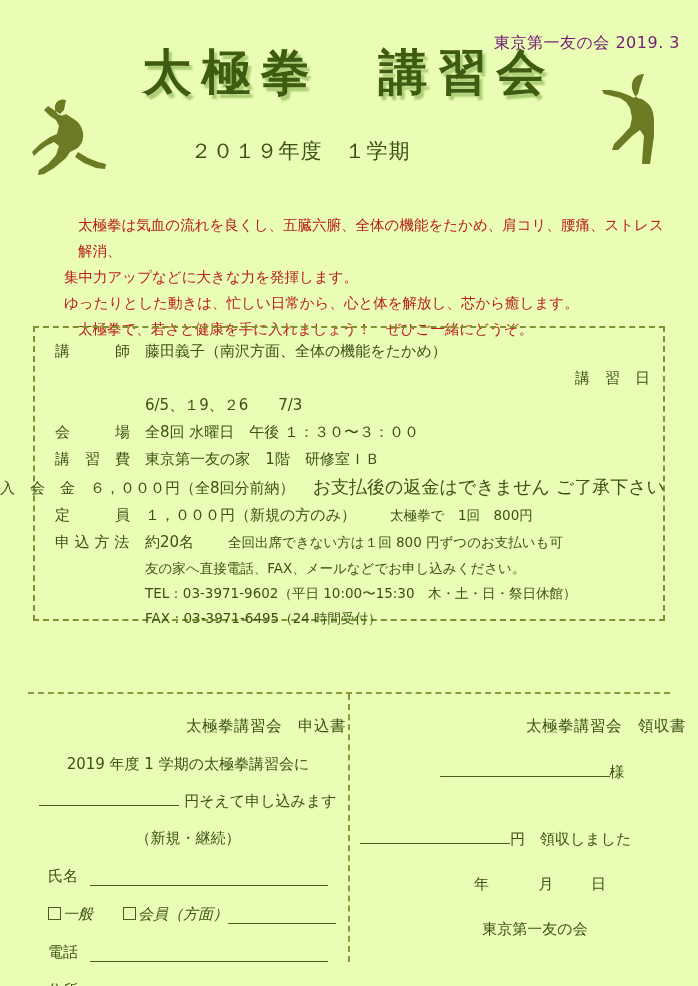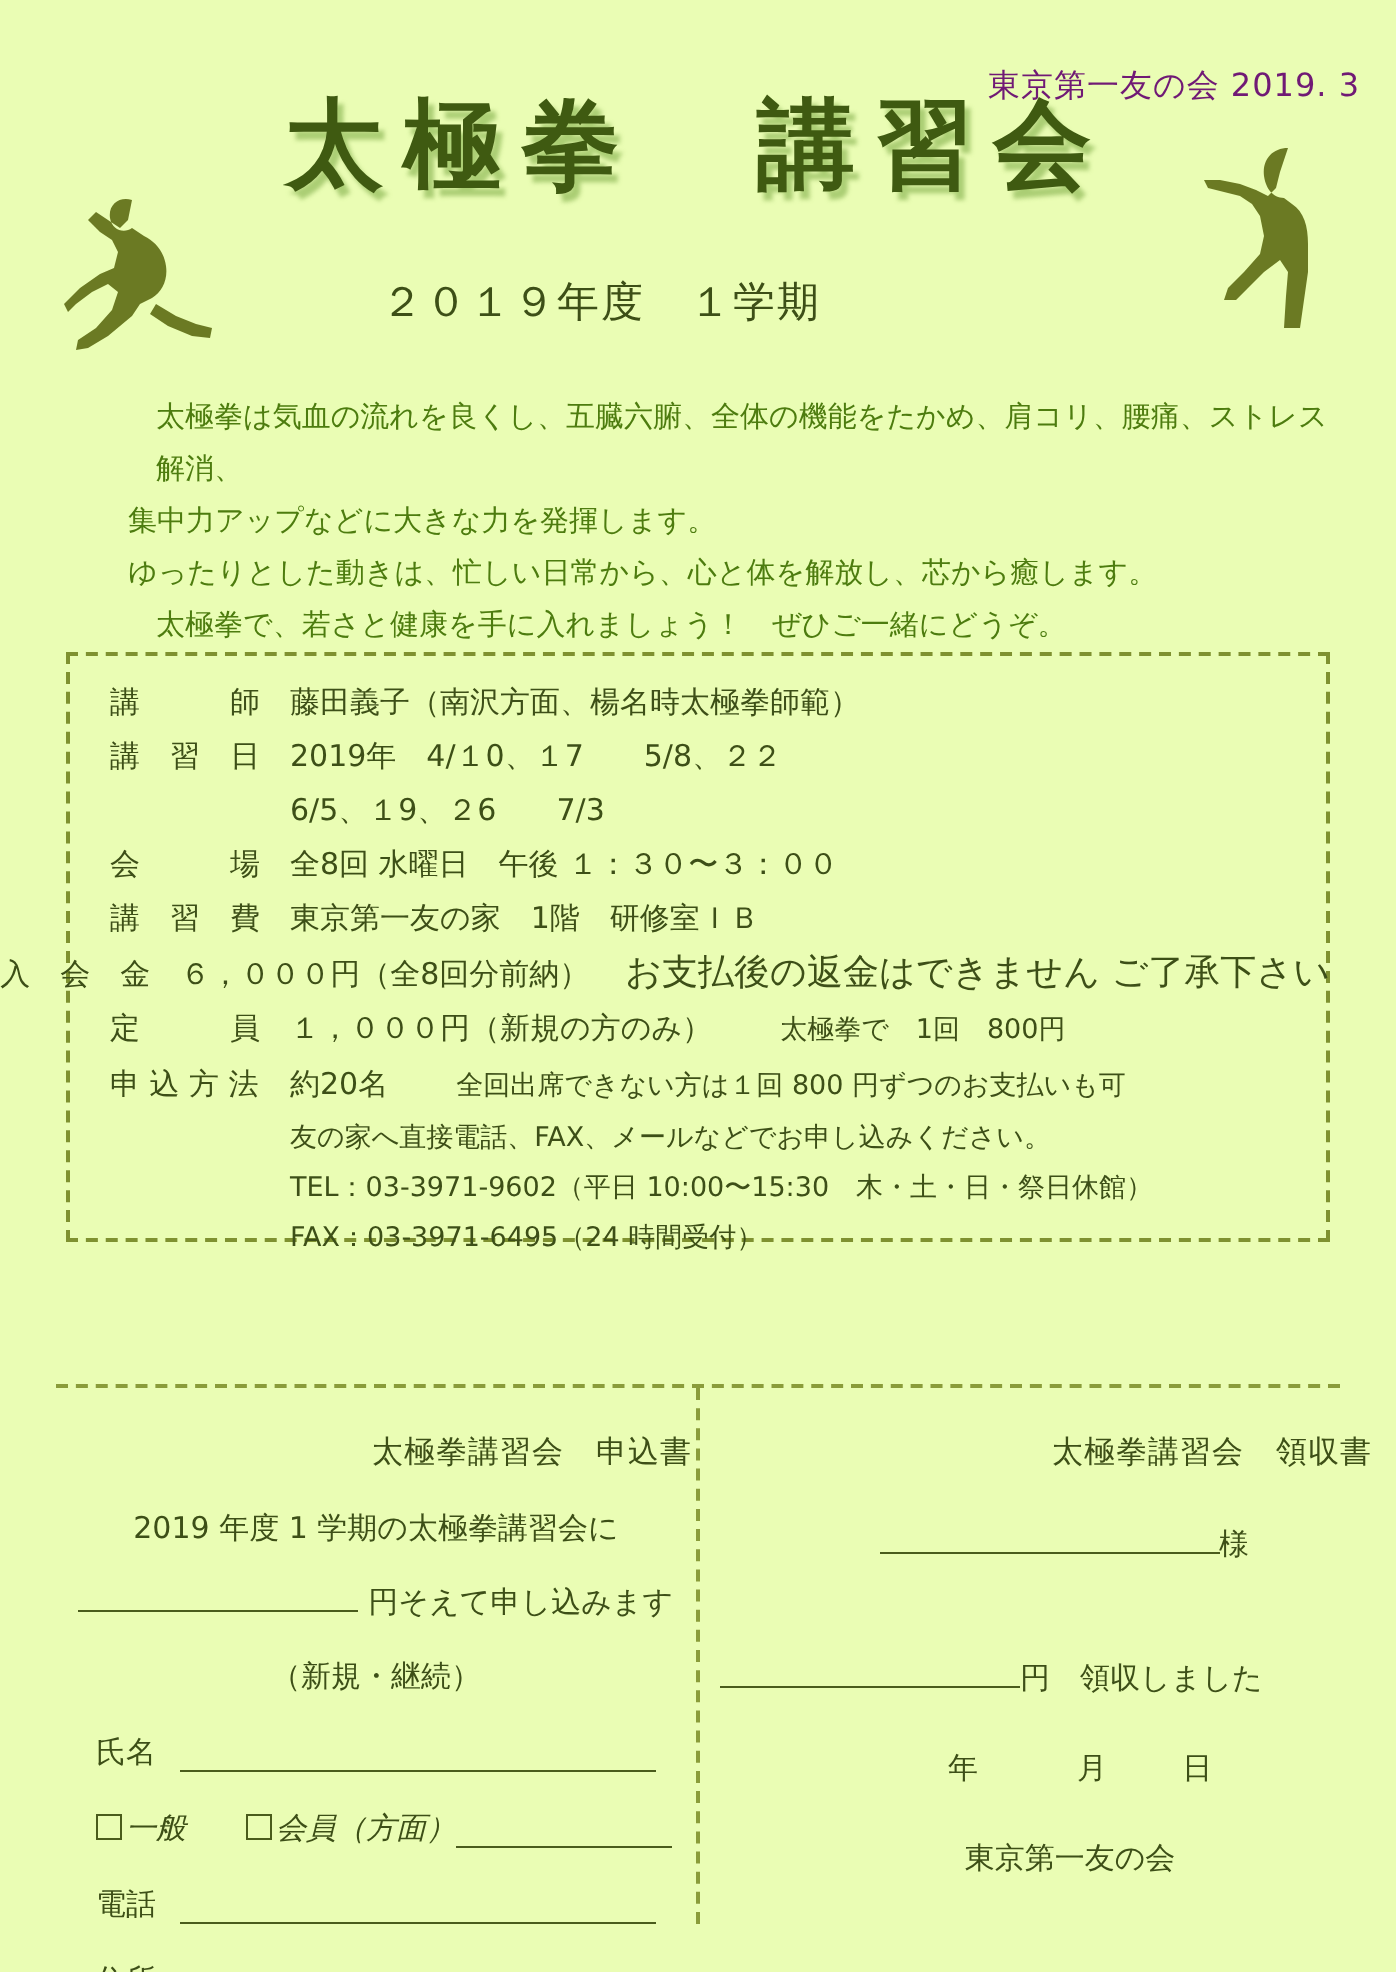--- a/index.html
+++ b/index.html
@@ -63,26 +63,26 @@
   .figure {
     position: absolute;
     fill: #6b7a23;
   }
   .figure-left  { left: 26px; top: 96px; }
   .figure-right { left: 600px; top: 72px; }
 
   
   .intro {
     position: absolute;
-    top: 196px;
+    top: 212px;
     left: 64px;
     width: 600px;
     font-size: 14.5px;
     line-height: 26px;
-    color: #4d7c0f;
+    color: #b91c1c;
   }
   .intro p { margin: 0; }
   .intro .indent { padding-left: 14px; }
 
   
   .infobox {
     position: absolute;
     left: 33px;
     top: 326px;
     width: 632px;
@@ -260,26 +260,25 @@
     <p>集中力アップなどに大きな力を発揮します。</p>
     <p>ゆったりとした動きは、忙しい日常から、心と体を解放し、芯から癒します。</p>
     <p class="indent">太極拳で、若さと健康を手に入れましょう！　ぜひご一緒にどうぞ。</p>
   </div>
 
   <div class="infobox"></div>
   <div class="info-rows">
 
     <div class="info-row">
       <span class="info-label">講　　　師</span>
-      <span class="info-value">藤田義子（南沢方面、楊名時太極拳師範）</span>
+      <span class="info-value">藤田義子（南沢方面、全体の機能をたかめ）</span>
     </div>
 
     <div class="info-row">
       <span class="info-label">講　習　日</span>
-      <span class="info-value">2019年　4/１0、１7　　5/8、２２</span>
     </div>
 
     <div class="info-row">
       <span class="info-label"></span>
       <span class="info-value">6/5、１9、２6　　7/3</span>
     </div>
 
     <div class="info-row">
       <span class="info-label">会　　　場</span>
       <span class="info-value">全8回 水曜日　午後 １：３０〜３：００</span>

